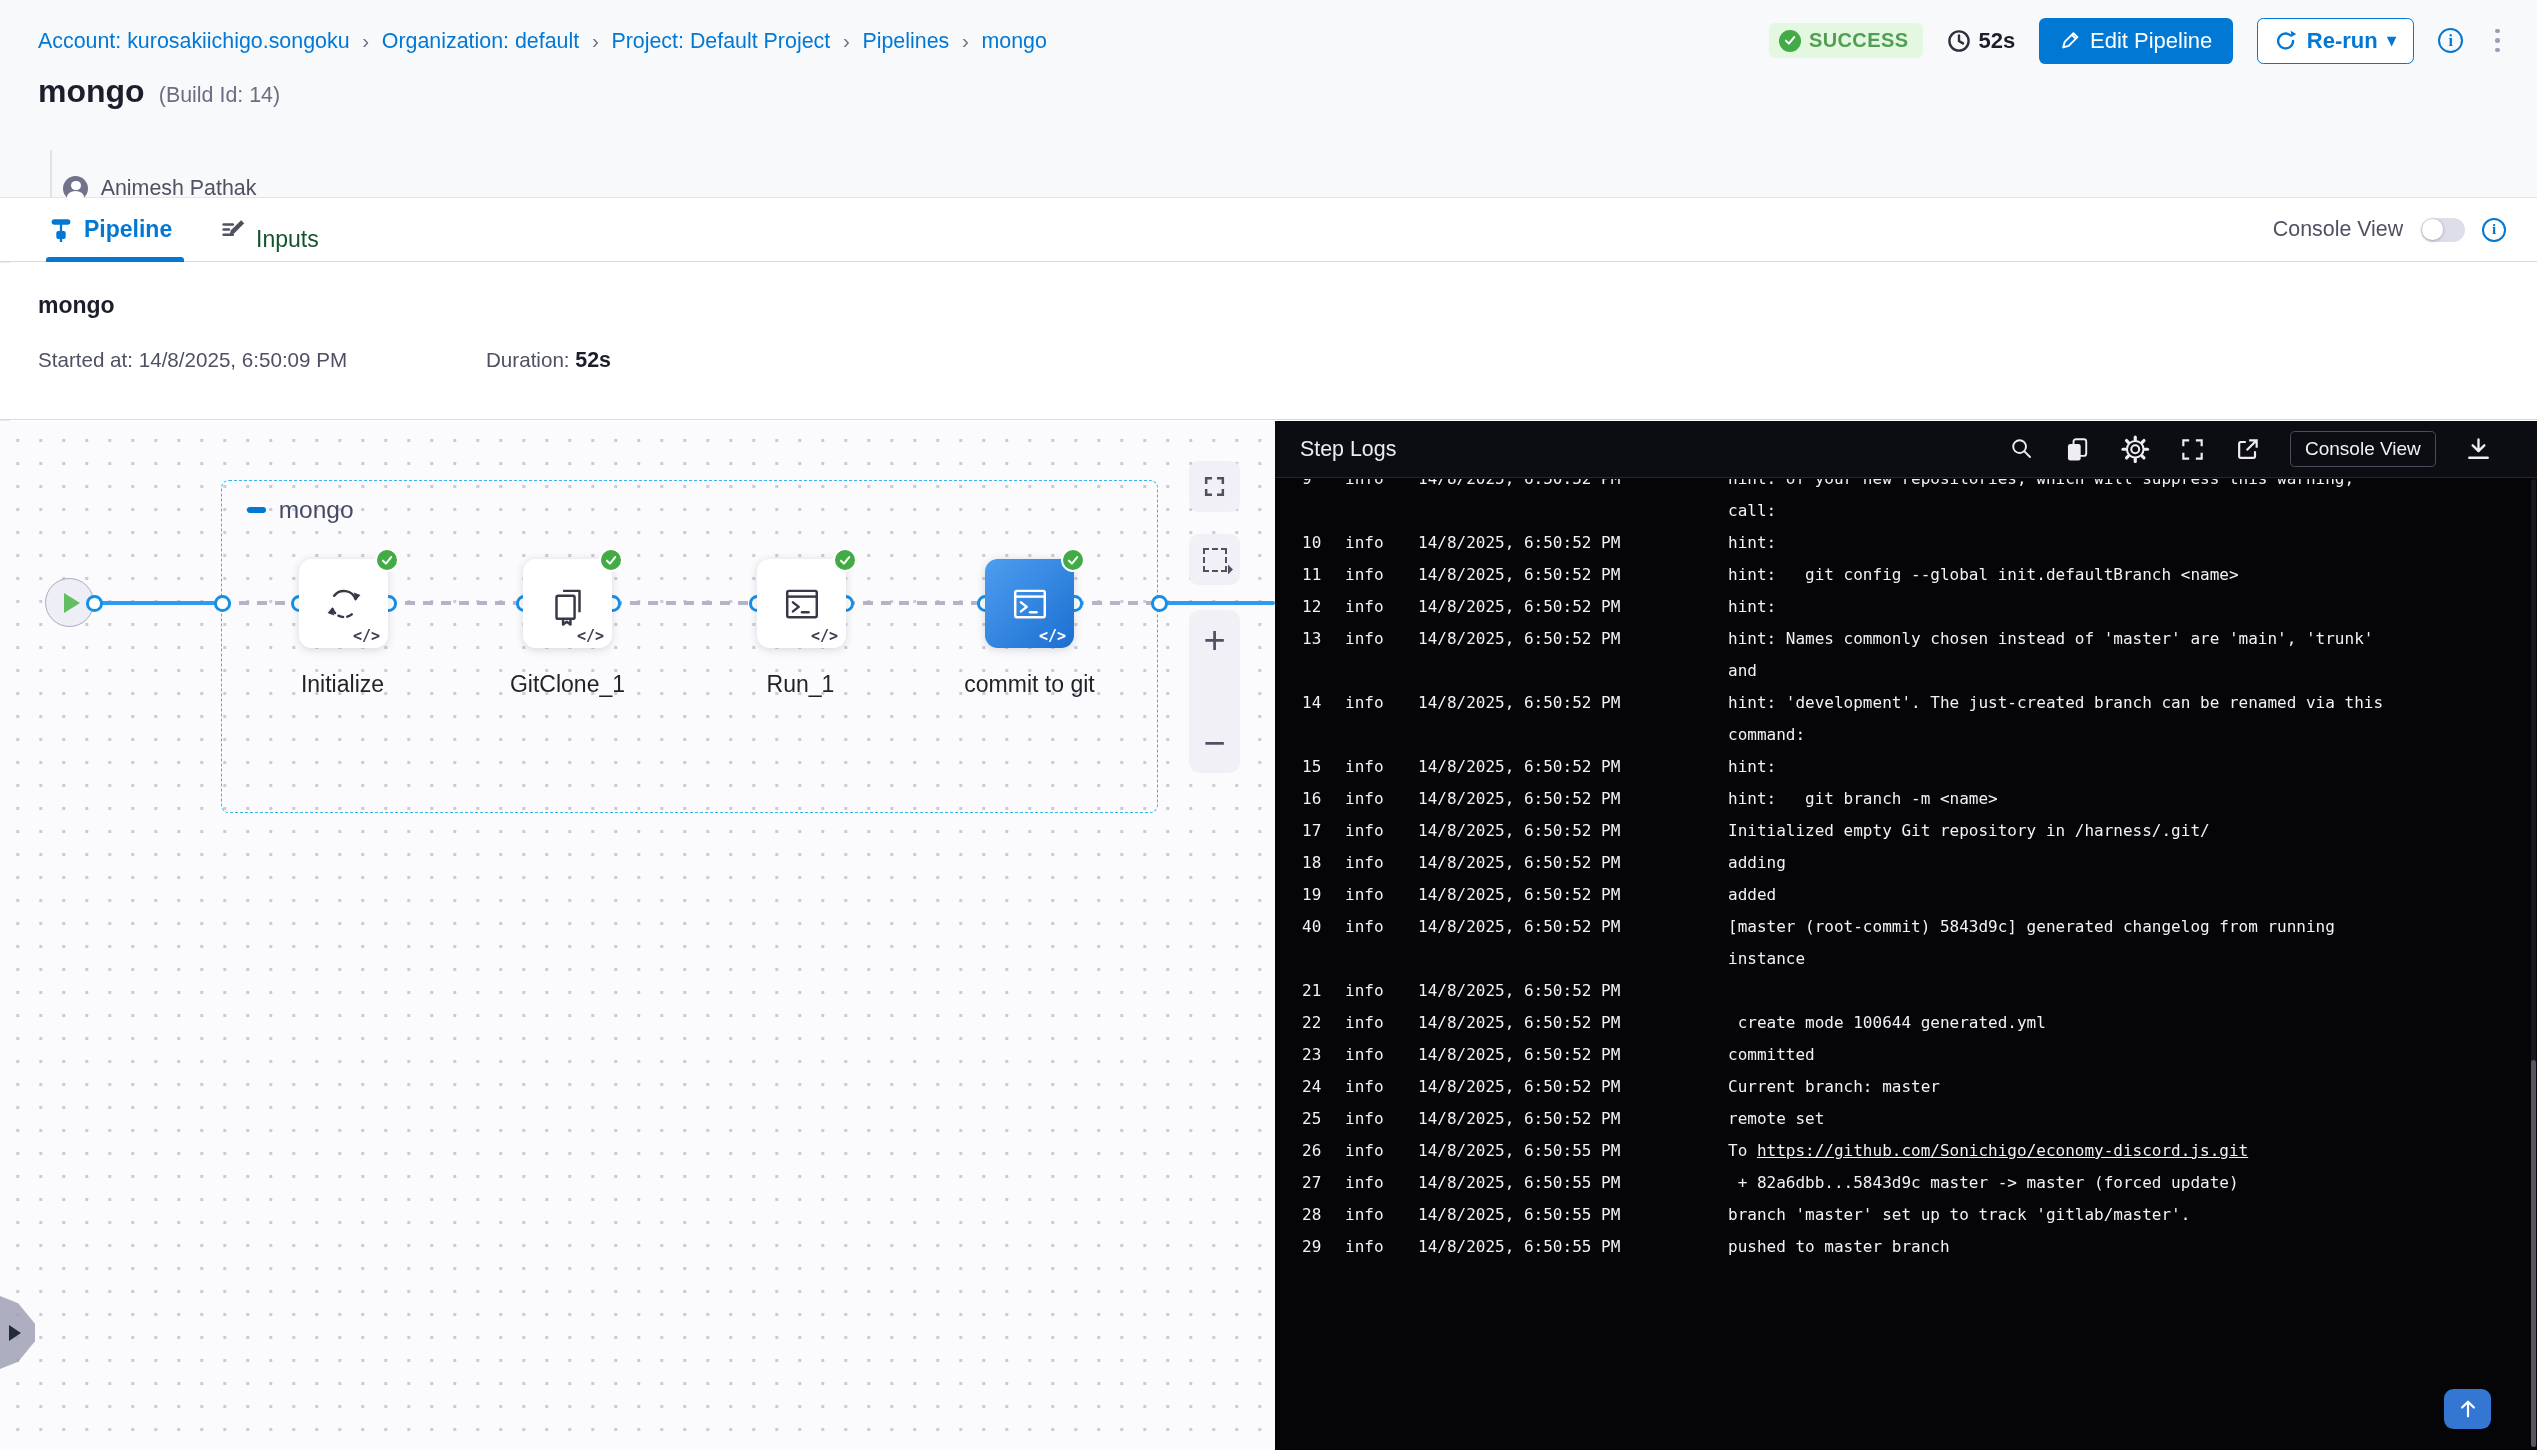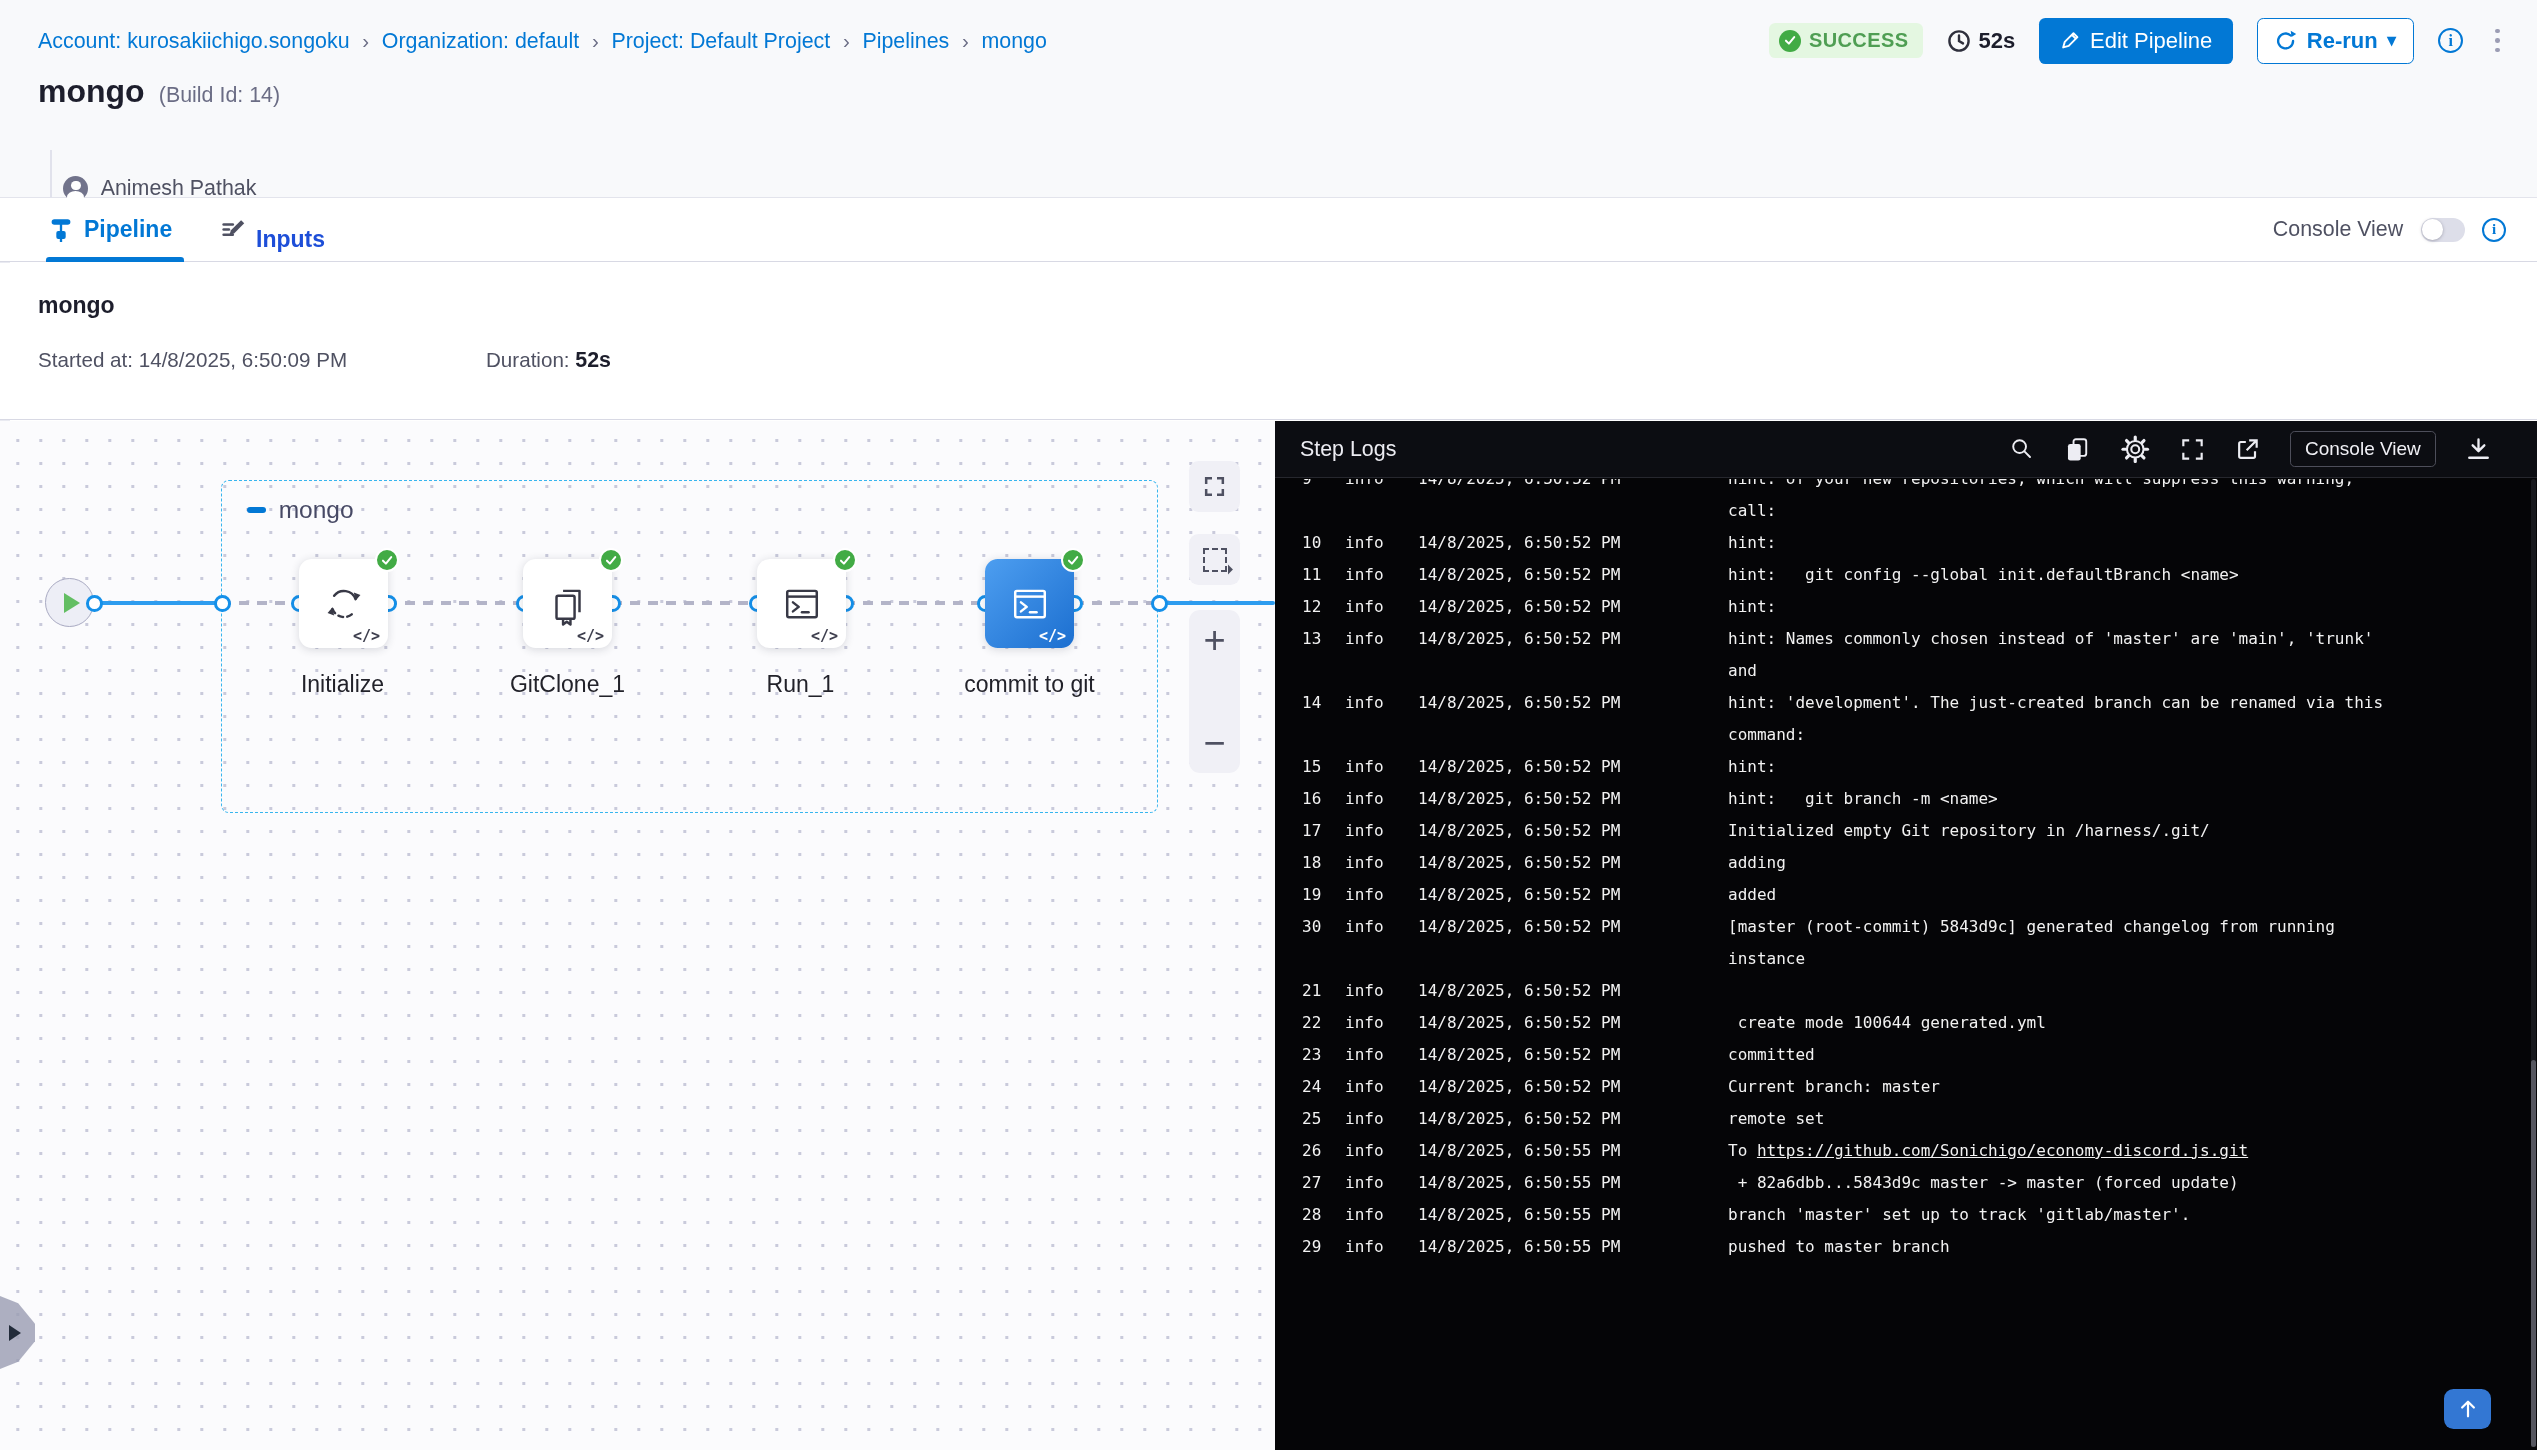--- a/index.html
+++ b/index.html
@@ -49,21 +49,21 @@
   .author-name { font-size:21.4px; color:#4F5162; }
 
   
   .tab-bar { position:absolute; left:0; top:198px; width:100%; height:64px; background:#fff;
              border-bottom:0.8px solid #D8D9E4; }
   .tab { position:absolute; top:0; height:100%; display:flex; align-items:center; gap:11px; cursor:pointer; }
   .tab-pipeline { left:49px; }
   .tab-inputs { left:220px; }
   .tab .lbl { font-size:23px; font-weight:700; }
   .tab-pipeline .lbl { color:#0278D5; }
-  .tab-inputs .lbl { color:#1d4ed8; font-weight:700;margin-top:20px; }
+  .tab-inputs .lbl { color:#14532d; font-weight:400;margin-top:20px; }
   .tab-underline { position:absolute; left:46px; bottom:-0.8px; width:138px; height:4.7px;
                    border-radius:3.2px 3.2px 0 0; background:#0278D5; }
   .consoleview-row { position:absolute; right:32px; top:0; height:100%; display:flex; align-items:center; gap:17.4px; }
   .consoleview-row .lbl { font-size:21.4px; color:#4F5162; }
   .toggle { width:44px; height:24px; border-radius:12px; background:#DDDEE9; position:relative; cursor:pointer; }
   .toggle .knob { position:absolute; left:1.6px; top:1.6px; width:20.6px; height:20.6px; border-radius:50%;
                   background:#fff; box-shadow:0 0.8px 3.2px rgba(40,41,61,.35); }
 
   
   .summary { position:absolute; left:0; top:263px; width:100%; height:157px; background:#fff;
@@ -443,21 +443,21 @@
         <div class="log-row"><span class="c-num">12</span><span class="c-level">info</span><span class="c-ts">14/8/2025, 6:50:52 PM</span><span class="c-msg">hint:</span></div>
         <div class="log-row"><span class="c-num">13</span><span class="c-level">info</span><span class="c-ts">14/8/2025, 6:50:52 PM</span><span class="c-msg">hint: Names commonly chosen instead of 'master' are 'main', 'trunk'</span></div>
         <div class="log-row"><span class="c-num"></span><span class="c-level"></span><span class="c-ts"></span><span class="c-msg">and</span></div>
         <div class="log-row"><span class="c-num">14</span><span class="c-level">info</span><span class="c-ts">14/8/2025, 6:50:52 PM</span><span class="c-msg">hint: 'development'. The just-created branch can be renamed via this</span></div>
         <div class="log-row"><span class="c-num"></span><span class="c-level"></span><span class="c-ts"></span><span class="c-msg">command:</span></div>
         <div class="log-row"><span class="c-num">15</span><span class="c-level">info</span><span class="c-ts">14/8/2025, 6:50:52 PM</span><span class="c-msg">hint:</span></div>
         <div class="log-row"><span class="c-num">16</span><span class="c-level">info</span><span class="c-ts">14/8/2025, 6:50:52 PM</span><span class="c-msg">hint:   git branch -m &lt;name&gt;</span></div>
         <div class="log-row"><span class="c-num">17</span><span class="c-level">info</span><span class="c-ts">14/8/2025, 6:50:52 PM</span><span class="c-msg">Initialized empty Git repository in /harness/.git/</span></div>
         <div class="log-row"><span class="c-num">18</span><span class="c-level">info</span><span class="c-ts">14/8/2025, 6:50:52 PM</span><span class="c-msg">adding</span></div>
         <div class="log-row"><span class="c-num">19</span><span class="c-level">info</span><span class="c-ts">14/8/2025, 6:50:52 PM</span><span class="c-msg">added</span></div>
-        <div class="log-row"><span class="c-num">30</span><span class="c-level">info</span><span class="c-ts">14/8/2025, 6:50:52 PM</span><span class="c-msg">[master (root-commit) 5843d9c] generated changelog from running</span></div>
+        <div class="log-row"><span class="c-num">40</span><span class="c-level">info</span><span class="c-ts">14/8/2025, 6:50:52 PM</span><span class="c-msg">[master (root-commit) 5843d9c] generated changelog from running</span></div>
         <div class="log-row"><span class="c-num"></span><span class="c-level"></span><span class="c-ts"></span><span class="c-msg">instance</span></div>
         <div class="log-row"><span class="c-num">21</span><span class="c-level">info</span><span class="c-ts">14/8/2025, 6:50:52 PM</span></div>
         <div class="log-row"><span class="c-num">22</span><span class="c-level">info</span><span class="c-ts">14/8/2025, 6:50:52 PM</span><span class="c-msg"> create mode 100644 generated.yml</span></div>
         <div class="log-row"><span class="c-num">23</span><span class="c-level">info</span><span class="c-ts">14/8/2025, 6:50:52 PM</span><span class="c-msg">committed</span></div>
         <div class="log-row"><span class="c-num">24</span><span class="c-level">info</span><span class="c-ts">14/8/2025, 6:50:52 PM</span><span class="c-msg">Current branch: master</span></div>
         <div class="log-row"><span class="c-num">25</span><span class="c-level">info</span><span class="c-ts">14/8/2025, 6:50:52 PM</span><span class="c-msg">remote set</span></div>
         <div class="log-row"><span class="c-num">26</span><span class="c-level">info</span><span class="c-ts">14/8/2025, 6:50:55 PM</span><span class="c-msg">To <span class="log-link">https://github.com/Sonichigo/economy-discord.js.git</span></span></div>
         <div class="log-row"><span class="c-num">27</span><span class="c-level">info</span><span class="c-ts">14/8/2025, 6:50:55 PM</span><span class="c-msg"> + 82a6dbb...5843d9c master -&gt; master (forced update)</span></div>
         <div class="log-row"><span class="c-num">28</span><span class="c-level">info</span><span class="c-ts">14/8/2025, 6:50:55 PM</span><span class="c-msg">branch 'master' set up to track 'gitlab/master'.</span></div>
         <div class="log-row"><span class="c-num">29</span><span class="c-level">info</span><span class="c-ts">14/8/2025, 6:50:55 PM</span><span class="c-msg">pushed to master branch</span></div>

